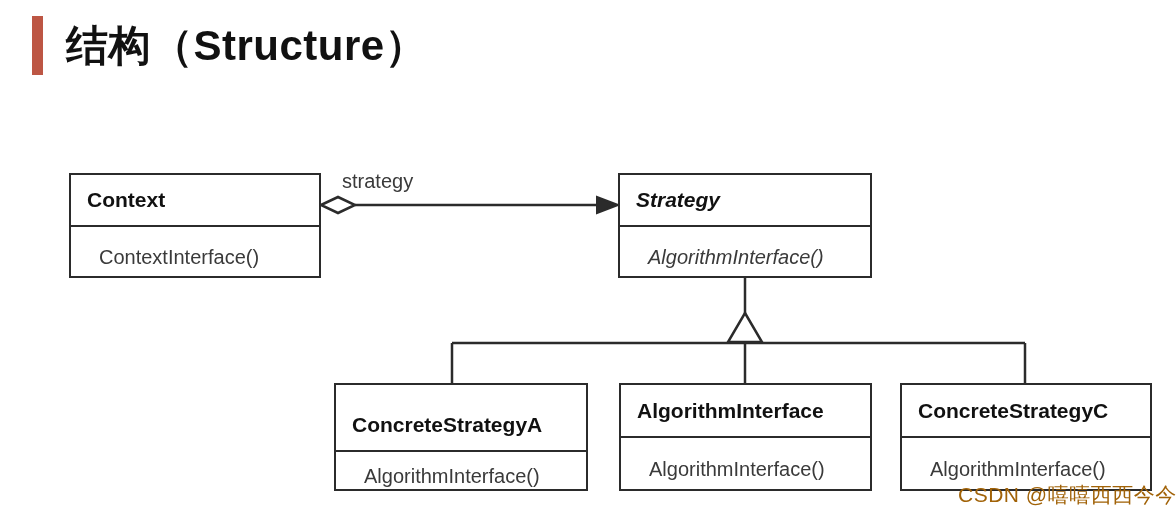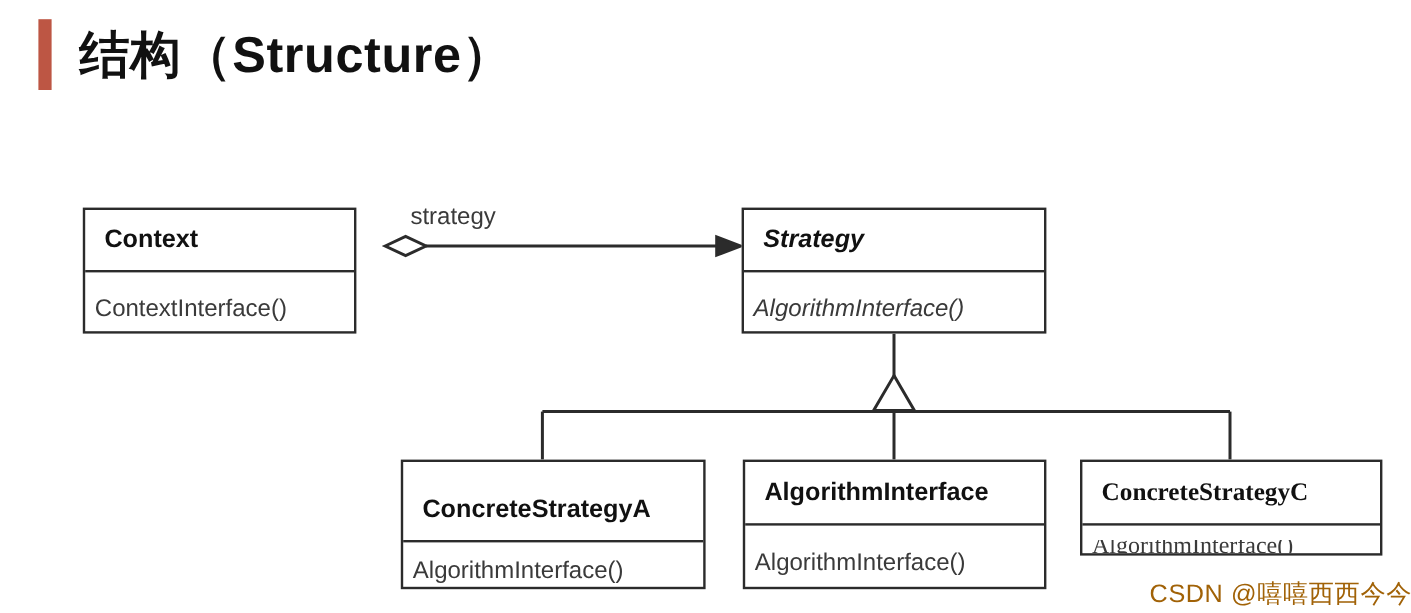--- a/index.html
+++ b/index.html
@@ -68,41 +68,41 @@
     font-weight: bold;
     font-size: 21px;
     color: #111111;
     white-space: nowrap;
     overflow: hidden;
   }
   .uml-ops-row {
     flex: 1 1 auto;
     display: flex;
     align-items: center;
-    padding: 0 8px;
+    padding: 0 28px;
     box-sizing: border-box;
     font-size: 20px;
     color: #3a3a3a;
     white-space: nowrap;
     overflow: hidden;
     margin-top: 12px;
   }
   .abstract .uml-name-row { font-style: italic; }
   .abstract .uml-ops-row  { font-style: italic; }
 
   
-  #class-context   { left: 69px;  top: 173px; width: 228px; height: 105px; }
+  #class-context   { left: 69px;  top: 173px; width: 252px; height: 105px; }
   #class-context   .uml-name-row { height: 52px; }
   #class-strategy  { left: 618px; top: 173px; width: 254px; height: 105px; }
   #class-strategy  .uml-name-row { height: 52px; }
   #class-cs-a      { left: 334px; top: 383px; width: 254px; height: 108px; }
   #class-cs-a      .uml-name-row { height: 53px; margin-top: 14px; }
   #class-cs-b      { left: 619px; top: 383px; width: 253px; height: 108px; }
   #class-cs-b      .uml-name-row { height: 53px; }
-  #class-cs-c      { left: 900px; top: 383px; width: 252px; height: 80px; font-family: Liberation Serif, serif; }
+  #class-cs-c      { left: 900px; top: 383px; width: 252px; height: 108px; }
   #class-cs-c      .uml-name-row { height: 53px; }
 
   
   #assoc-label {
     position: absolute;
     left: 342px;
     top: 170px;
     font-size: 20px;
     color: #3a3a3a;
     white-space: nowrap;

